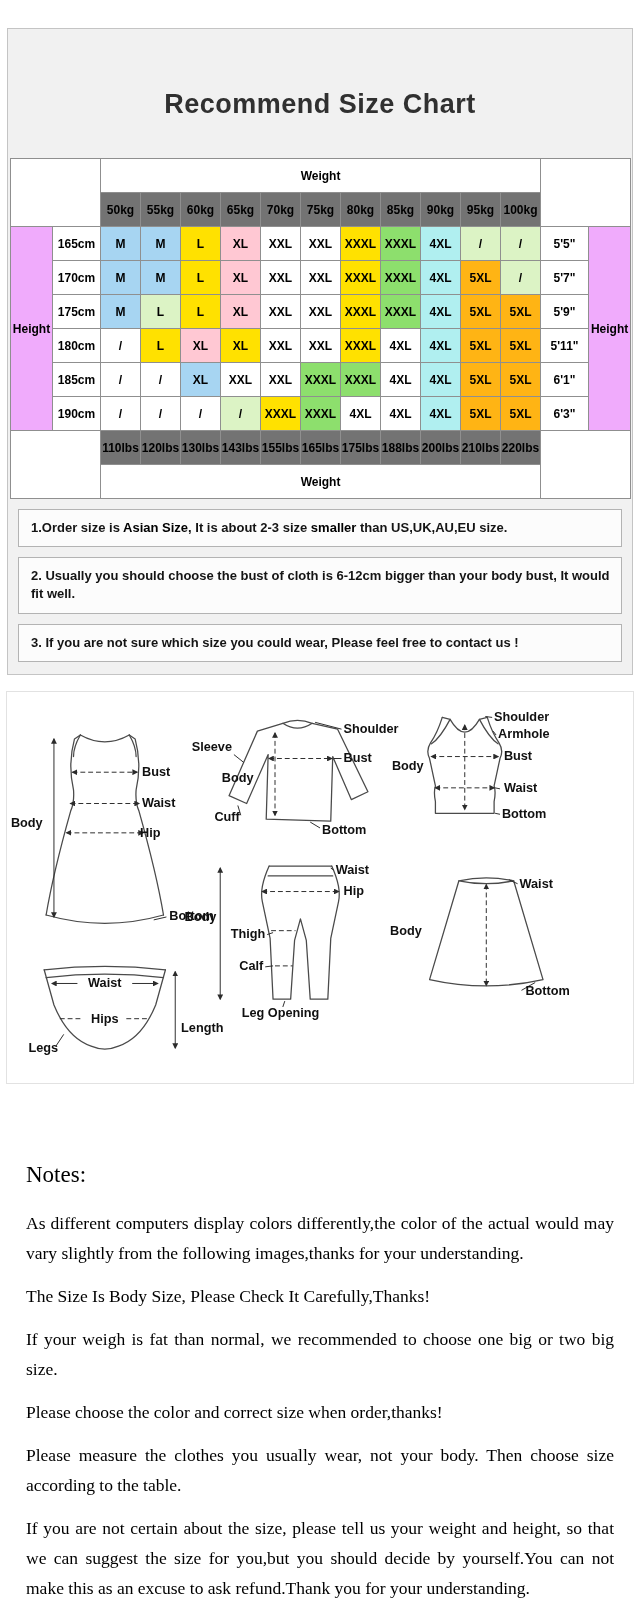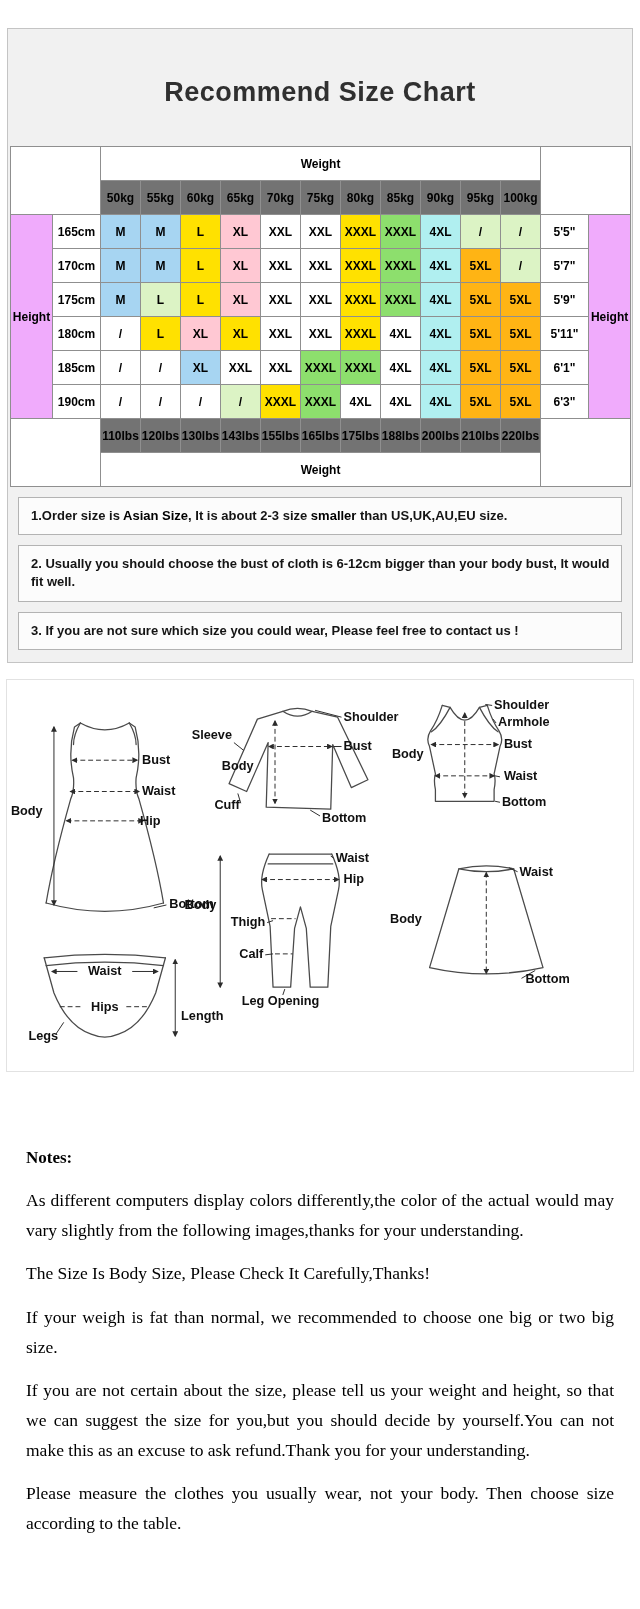--- a/index.html
+++ b/index.html
@@ -1,19 +1,19 @@
 <!DOCTYPE html>
 <html><head>
 <meta charset="utf-8">
 <style>
   html,body{margin:0;padding:0;background:#fff;}
   .page{width:640px;font-family:"Liberation Sans",sans-serif;color:#000;}
 
   
-  .chart-box{margin:28px 7px 0;background:#f1f1f1;border:1px solid #c4c4c4;padding:4px 2px 12px;}
+  .chart-box{margin:28px 7px 0;background:#f1f1f1;border:1px solid #c4c4c4;padding:16px 2px 12px;}
   .chart-title{text-align:center;font-size:27px;font-weight:bold;color:#303030;padding:44px 0 38px;letter-spacing:.5px;}
   table.size-table{width:100%;border-collapse:collapse;table-layout:fixed;background:#fff;}
   table.size-table td{border:1px solid #8f8f8f;text-align:center;vertical-align:middle;
       font-size:12px;font-weight:bold;color:#000;height:33px;padding:0;overflow:hidden;white-space:nowrap;}
   td.whead,td.wlabel{height:28px;font-size:13px;margin-left:29px;}
   td.kgcell{height:29px;background:#737373;}
   td.corner{background:#fff;}
   td.hlabel{font-size:13px;background:#f0abfc;}
   td.cmcell,td.ftcell{background:#fff;}
   col.c-hl{width:42px;} col.c-cm{width:48px;} col.c-w{width:40px;} col.c-ft{width:48px;}
@@ -25,21 +25,21 @@
   
   .diagram-box{margin:16px 6px 0;border:1px solid #e2e2e2;background:#fff;}
   .diagram-box svg{display:block;width:100%;height:auto;}
   .g{fill:none;stroke:#4a4a4a;stroke-width:1.3;stroke-linecap:round;stroke-linejoin:round;}
   .m{stroke:#2b2b2b;stroke-width:1;fill:none;}
   .md{stroke:#2b2b2b;stroke-width:1;fill:none;stroke-dasharray:5 3;}
   text.lbl{font:bold 13px "Liberation Sans",sans-serif;fill:#101010;}
 
   
   .notes-section{padding:58px 26px 36px;font-family:"Liberation Serif",serif;font-size:17.5px;color:#000;}
-  .notes-title{font-size:17px;margin:0 0 6px;font-weight:bold;}
+  .notes-title{font-size:23px;margin:0 0 6px;font-weight:normal;}
   .notes-section p{margin:13px 0;line-height:1.72;text-align:justify;}
 </style>
 </head>
 <body>
 
 <div class="page">
 
   <div class="chart-box">
     <div class="chart-title">Recommend Size Chart</div>
 
@@ -311,18 +311,19 @@
       </g>
     </svg>
   </div>
 
   <div class="notes-section">
     <p class="notes-title">Notes:</p>
     <div id="notes-paras">
         <p>As different computers display colors differently,the color of the actual would may vary slightly from the following images,thanks for your understanding.</p>
         <p>The Size Is Body Size, Please Check It Carefully,Thanks!</p>
         <p>If your weigh is fat than normal, we recommended to choose one big or two big size.</p>
+        <p>Please choose the color and correct size when order,thanks!</p>
+        <p>Please measure the clothes you usually wear, not your body. Then choose size according to the table.</p>
         <p>If you are not certain about the size, please tell us your weight and height, so that we can suggest the size for you,but you should decide by yourself.You can not make this as an excuse to ask refund.Thank you for your understanding.</p>
-        <p>Please measure the clothes you usually wear, not your body. Then choose size according to the table.</p>
       </div>
   </div>
 
 </div>
 
 </body></html>

